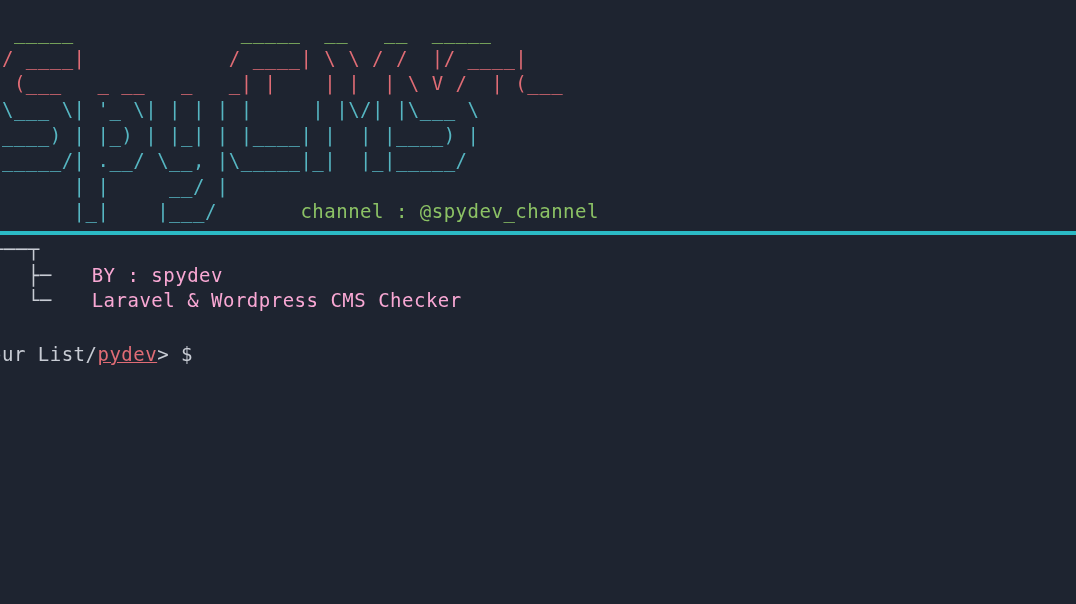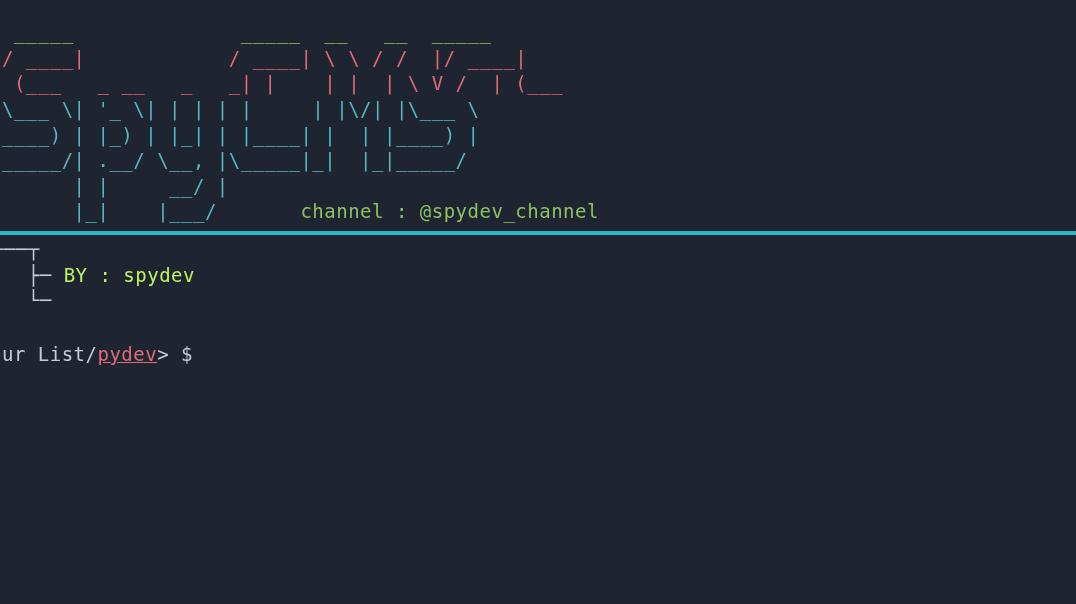--- a/index.html
+++ b/index.html
@@ -41,21 +41,22 @@
     }
     .tree-line {
       display: flex;
       align-items: baseline;
     }
     .tree-char {
       color: #c8ccd4;
       white-space: pre;
     }
     .info-label {
-      color: #bef264;
+      color: #f9a8d4;
+      margin-left: 28px;
     }
     .prompt-line {
       margin-top: 28px;
       margin-left: -10px;
     }
     .prompt-path { color: #c8ccd4; }
     .prompt-dir { color: #e06c75; text-decoration: underline; }
     .prompt-symbol { color: #c8ccd4; }
   </style>
 </head>
@@ -70,18 +71,18 @@
 <pre><span class="cyan">|_____/| .__/ \__, |\_____|_|  |_|_____/</span></pre>
 <pre><span class="cyan">       | |     __/ |</span></pre>
 <pre><span class="cyan">       |_|    |___/</span><span class="green">       channel : @spydev_channel</span></pre>
 </div>
 
 <hr class="divider">
 
 <div class="info-section">
 <pre class="tree-line"><span class="tree-char bright-cyan">┬──┬</span></pre>
 <pre class="tree-line"><span class="tree-char">   ├─ </span><span class="info-label">BY : spydev</span></pre>
-<pre class="tree-line"><span class="tree-char">   └─ </span></pre>
+<pre class="tree-line"><span class="tree-char">   └─ </span><span class="info-label">Laravel &amp; Wordpress CMS Checker</span></pre>
 </div>
 
 <div class="prompt-line">
 <pre><span class="prompt-path">our List/</span><span class="prompt-dir">pydev</span><span class="prompt-symbol">&gt; $</span></pre>
 </div>
 
 </body></html>

